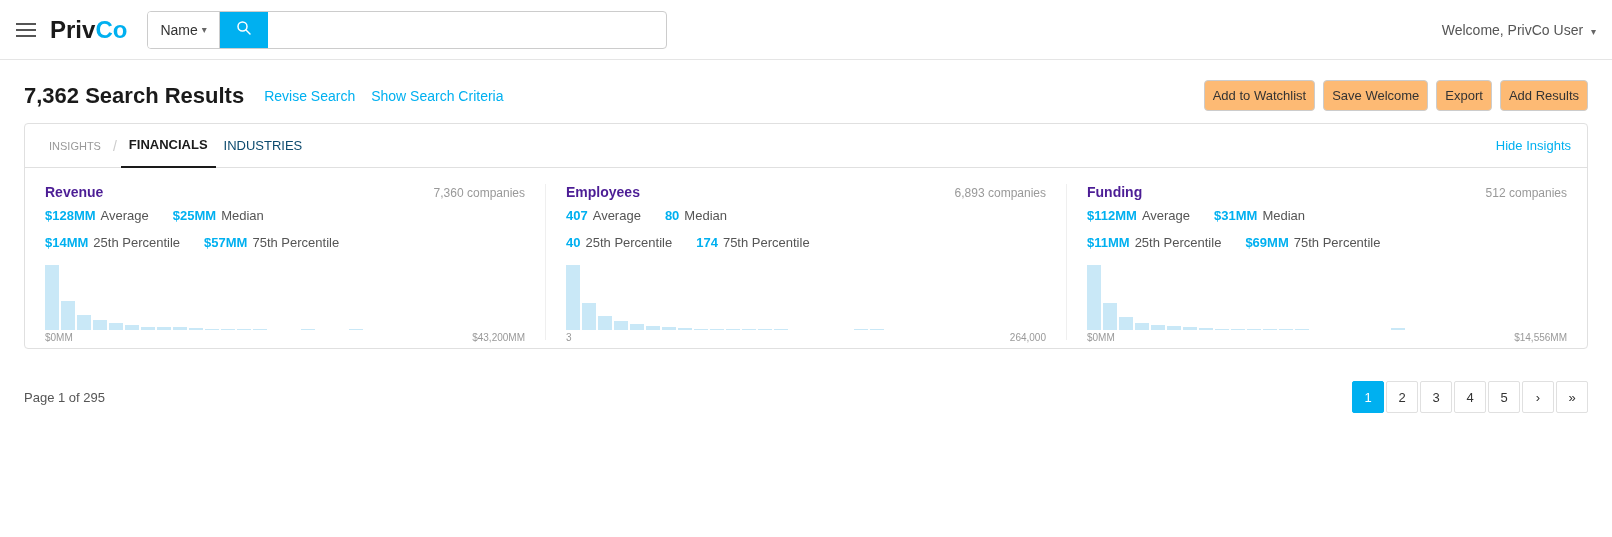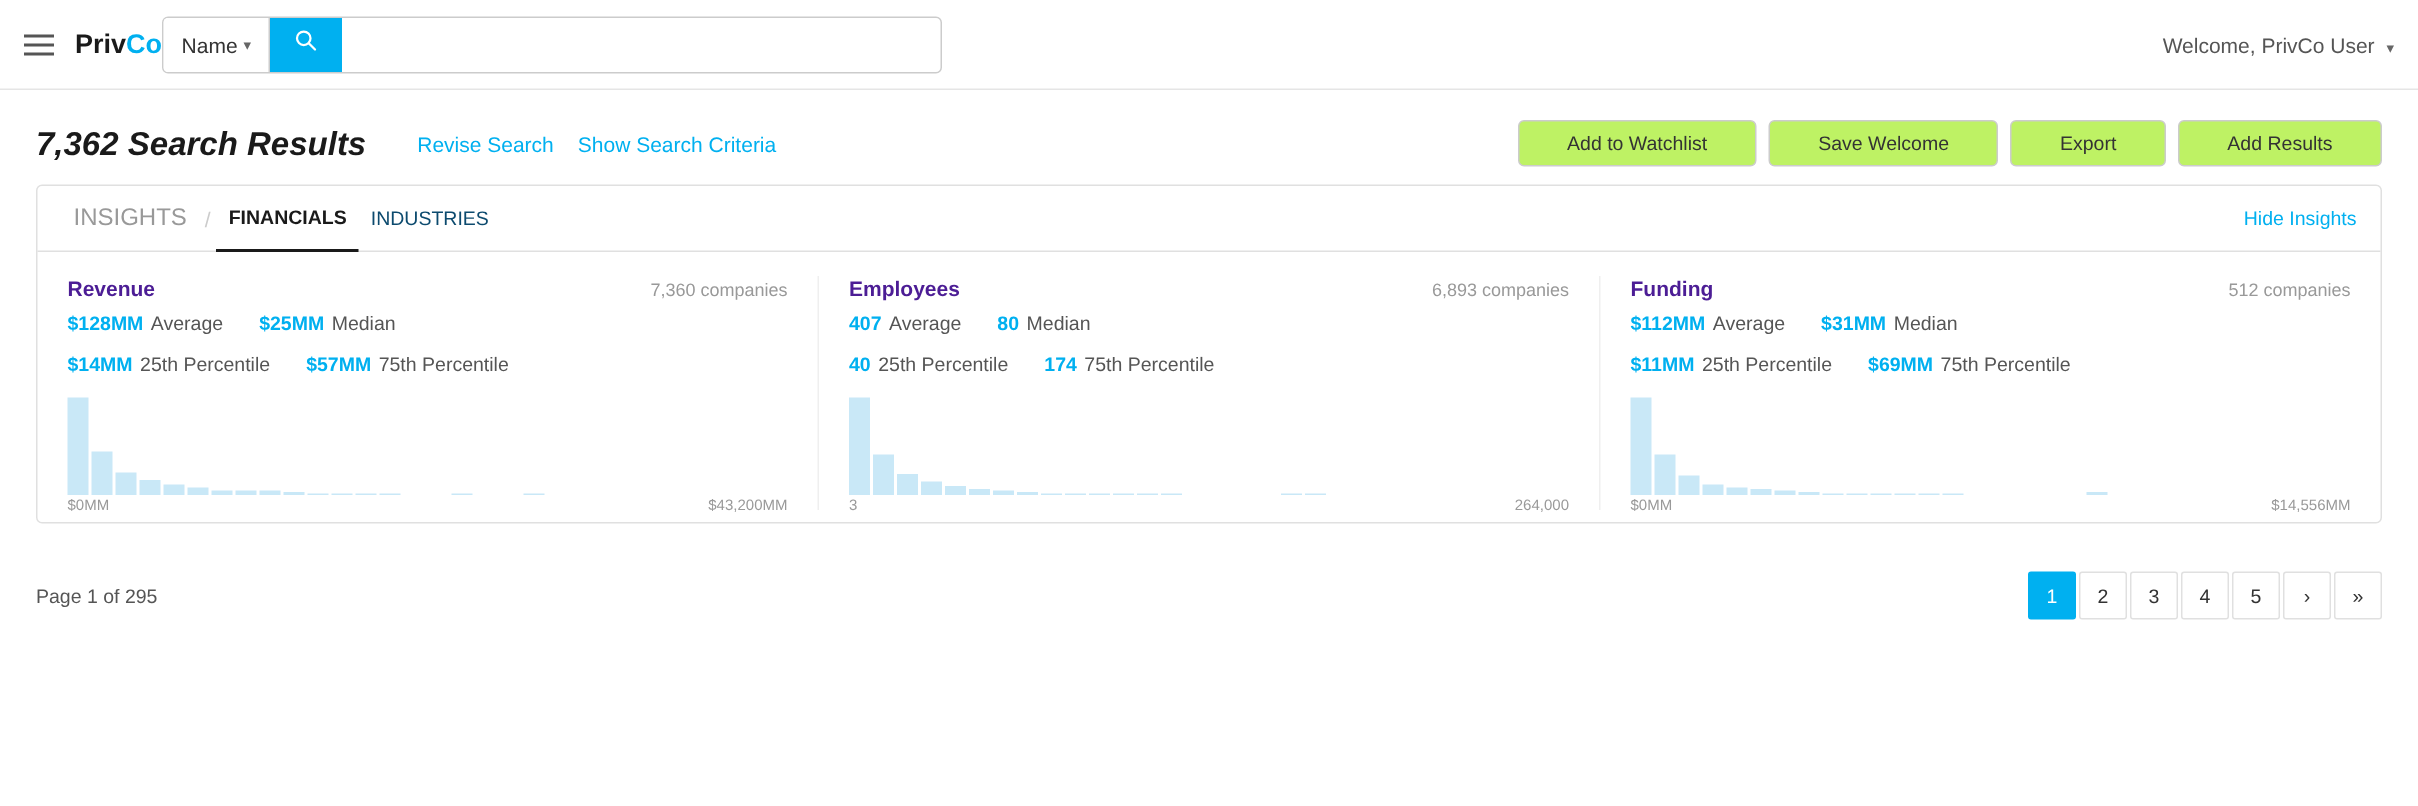--- a/index.html
+++ b/index.html
@@ -5,58 +5,58 @@
     * { box-sizing: border-box; margin: 0; padding: 0; }
     body { font-family: -apple-system, BlinkMacSystemFont, 'Segoe UI', Arial, sans-serif; background: #fff; color: #333; font-size: 14px; }
 
     
     .navbar {
       display: flex; align-items: center; padding: 0 16px; height: 60px;
       border-bottom: 1px solid #e5e5e5; background: #fff;
     }
     .hamburger { display: flex; flex-direction: column; gap: 4px; cursor: pointer; margin-right: 14px; }
     .hamburger span { width: 20px; height: 2px; background: #555; display: block; }
-    .logo { font-size: 18px; font-weight: 700; }
+    .logo { font-size: 24px; font-weight: 700; margin-right: 20px; }
     .logo .priv { color: #1a1a1a; }
     .logo .co { color: #00b0f0; }
     .search-bar { display: flex; align-items: center; border: 1px solid #ccc; border-radius: 4px; overflow: hidden; height: 38px; flex: 0 0 520px; }
     .search-type-btn { display: flex; align-items: center; gap: 4px; padding: 0 12px; background: #fff; border: none; border-right: 1px solid #ccc; height: 100%; cursor: pointer; font-size: 14px; color: #333; white-space: nowrap; }
     .search-type-btn .arrow { font-size: 10px; color: #666; }
     .search-input { border: none; outline: none; padding: 0 12px; flex: 1; font-size: 14px; color: #999; height: 100%; }
     .search-btn { background: #00b0f0; border: none; width: 48px; height: 100%; cursor: pointer; display: flex; align-items: center; justify-content: center; }
     .search-icon-svg { color: #fff; font-size: 16px; }
     .nav-spacer { flex: 1; }
     .welcome-text { color: #555; font-size: 14px; cursor: pointer; }
     .welcome-text .arrow { font-size: 10px; color: #666; margin-left: 4px; }
 
     
     .results-header {
       display: flex; align-items: center; padding: 20px 24px 12px 24px;
     }
-    .results-count { font-size: 22px; font-weight: 700; color: #1a1a1a; margin-right: 34px; font-style: italic; }
+    .results-count { font-size: 22px; font-weight: 700; color: #1a1a1a; margin-right: 20px; }
     .results-actions { display: flex; gap: 16px; flex: 1; }
     .action-link { color: #00b0f0; text-decoration: none; font-size: 14px; cursor: pointer; }
     .results-buttons { display: flex; gap: 8px; }
     .results-btn {
-      padding: 7px 32px; border: 1px solid #ccc; border-radius: 4px;
-      background: #bef264; cursor: pointer; font-size: 13px; color: #333;
+      padding: 7px 8px; border: 1px solid #ccc; border-radius: 4px;
+      background: #fdba74; cursor: pointer; font-size: 13px; color: #333;
       white-space: nowrap;
     }
 
     
     .insights-panel {
       margin: 0 24px 16px 24px;
       border: 1px solid #e0e0e0; border-radius: 4px;
       background: #fff;
     }
     .insights-tabs {
       display: flex; align-items: center; padding: 0 16px;
       border-bottom: 1px solid #e0e0e0; height: 44px;
     }
-    .tab-label { font-size: 16px; color: #999; cursor: pointer; padding: 0 8px; height: 44px; display: flex; align-items: center; }
+    .tab-label { font-size: 11px; color: #999; cursor: pointer; padding: 0 8px; height: 44px; display: flex; align-items: center; }
     .tab-separator { color: #ccc; margin: 0 4px; }
     .tab-active { font-size: 13px; font-weight: 700; color: #1a1a1a; cursor: pointer; padding: 0 8px; height: 44px; display: flex; align-items: center; border-bottom: 2px solid #1a1a1a; }
     .tab-industries { font-size: 13px; color: #0c4a6e; cursor: pointer; padding: 0 8px; height: 44px; display: flex; align-items: center; }
     .hide-insights-btn { margin-left: auto; color: #00b0f0; font-size: 13px; cursor: pointer; }
 
     
     .charts-area { display: flex; padding: 16px 0 8px 0; }
     .chart-section { flex: 1; padding: 0 20px; border-right: 1px solid #efefef; }
     .chart-section:last-child { border-right: none; }
     .chart-title-row { display: flex; justify-content: space-between; align-items: baseline; margin-bottom: 8px; }

